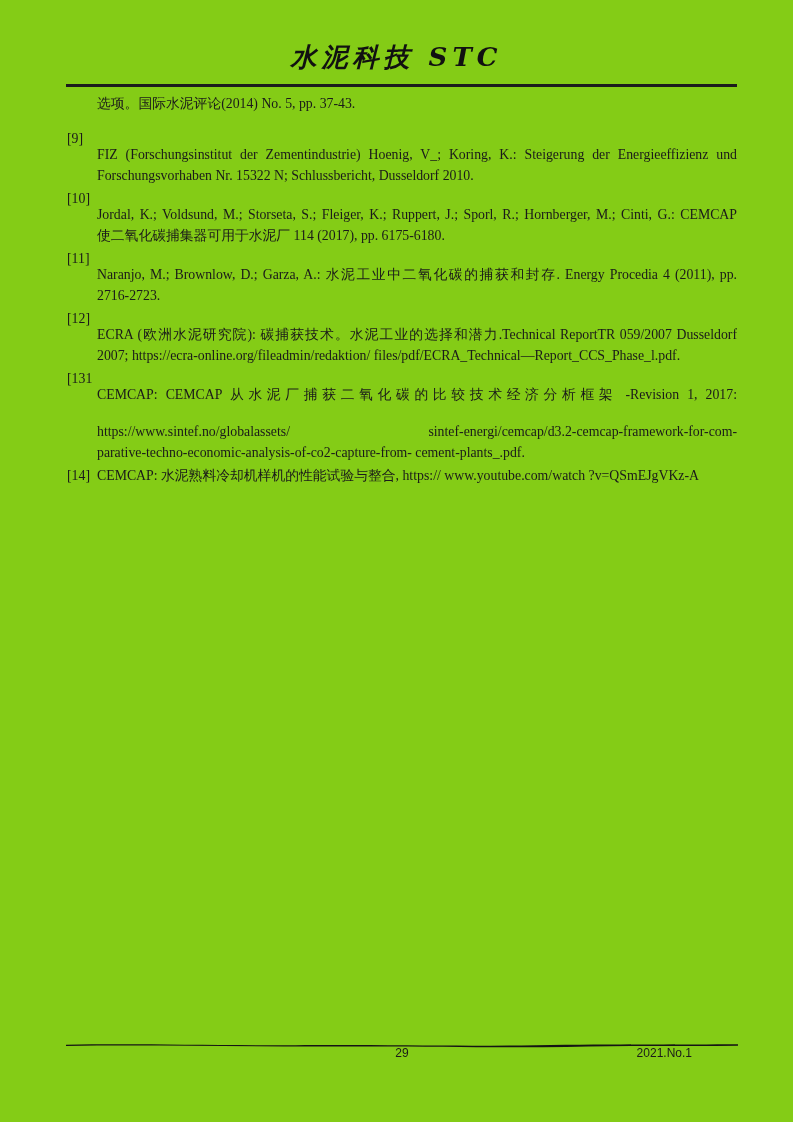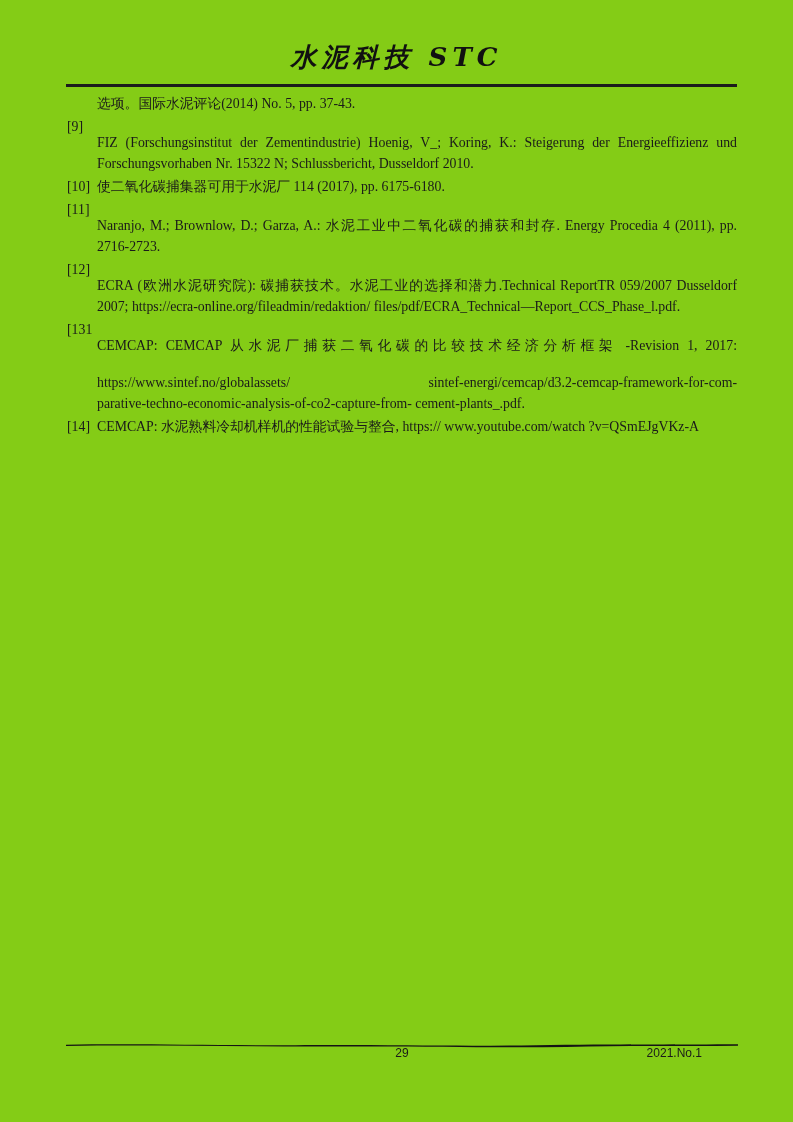--- a/index.html
+++ b/index.html
@@ -41,21 +41,21 @@
   .refs {
     position: absolute;
     top: 93px;
     left: 67px;
     width: 670px;
     font-size: 13.8px;
     line-height: 21px;
   }
   .continuation-line {
     padding-left: 30px;
-    margin-bottom: 2px;
+    margin-bottom: 14px;
     white-space: nowrap;
   }
   .ref-item {
     display: flex;
     margin-bottom: 2px;
   }
   .ref-label {
     flex: 0 0 30px;
     width: 30px;
   }
@@ -90,21 +90,21 @@
     color: #1a1a1a;
   }
   .page-number {
     position: absolute;
     left: 0;
     width: 100%;
     text-align: center;
   }
   .issue-number {
     position: absolute;
-    right: 36px;
+    right: 46px;
     margin-left: 24px;
   }
 </style>
 </head>
 <body>
 
 <div class="page">
 
   <div class="journal-title">水泥科技 STC</div>
 
@@ -116,20 +116,21 @@
         <div class="ref-item">
           <span class="ref-label">[9]</span>
           <div class="ref-body">
             <div class="ref-line just">FIZ (Forschungsinstitut der Zementindustrie) Hoenig, V_; Koring, K.: Steigerung der Energieeffizienz und</div>
             <div class="ref-line">Forschungsvorhaben Nr. 15322 N; Schlussbericht, Dusseldorf 2010.</div>
           </div>
         </div>
         <div class="ref-item">
           <span class="ref-label">[10]</span>
           <div class="ref-body">
+            <div class="ref-line just">Jordal, K.; Voldsund, M.; Storseta, S.; Fleiger, K.; Ruppert, J.; Sporl, R.; Hornberger, M.; Cinti, G.: CEMCAP</div>
             <div class="ref-line">使二氧化碳捕集器可用于水泥厂 114 (2017), pp. 6175-6180.</div>
           </div>
         </div>
         <div class="ref-item">
           <span class="ref-label">[11]</span>
           <div class="ref-body">
             <div class="ref-line just">Naranjo, M.; Brownlow, D.; Garza, A.: 水泥工业中二氧化碳的捕获和封存. Energy Procedia 4 (2011), pp.</div>
             <div class="ref-line">2716-2723.</div>
           </div>
         </div>

